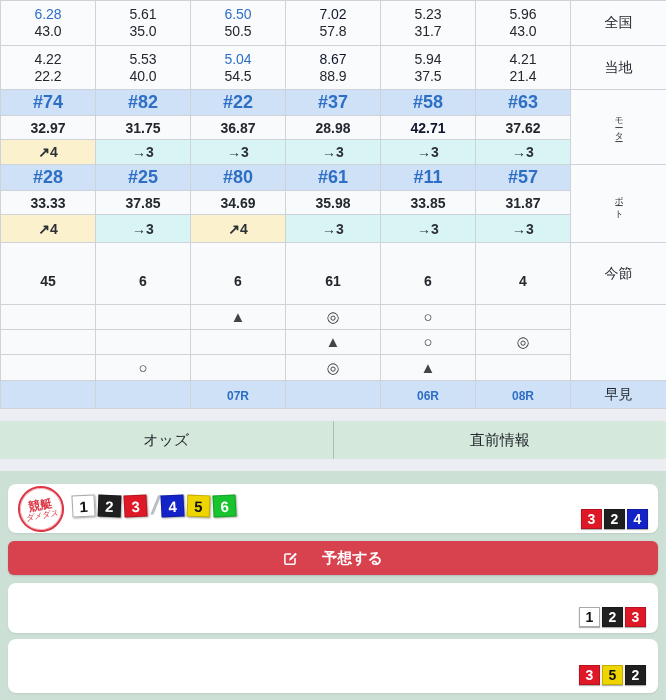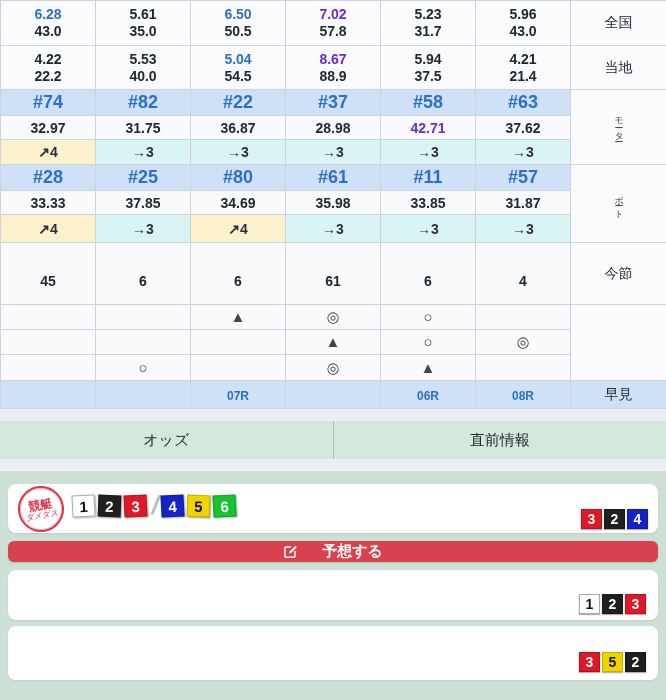--- a/index.html
+++ b/index.html
@@ -14,24 +14,24 @@
   table.stats td {
     border: 1px solid #ced3da; text-align: center; vertical-align: middle;
     font-size: 14px; color: #23282e; overflow: hidden;
   }
   col.dcol { width: 95px; }
   col.lcol { width: 96px; }
   tr.h45 { height: 45px; } tr.h44 { height: 44px; }
   tr.h26 { height: 26px; } tr.h24 { height: 24px; padding-left: 42px; }
   tr.h25 { height: 25px; } tr.h28 { height: 28px; }
   tr.h62 { height: 62px; }
-  .a, .b { display: block; font-weight: bold; font-size: 14px; line-height: 17px; }
+  .a, .b { display: block; font-weight: normal; font-size: 14px; line-height: 17px; }
   .num { font-weight: bold; font-size: 14px; }
   .c-blue { color: #2e6fc6; }
-  .c-red  { color: #6d28d9; }
+  .c-red  { color: #0f172a; }
   td.no-cell { background: #cfe1f7; }
   .no-txt { color: #2e6fc6; font-weight: bold; font-size: 18px; }
   td.c-up   { background: #fbf1cd; }
   td.c-flat { background: #d9f4f4; }
   .trend-txt { font-weight: bold; font-size: 14px; color: #2b3036; }
   td.rate-cell, td.mark-cell, td.series-cell { background: #f8fafb; }
   td.series-cell { vertical-align: top; padding-top: 14px; }
   td.lbl { background: #fafbfd; font-size: 15px; color: #2b3036; }
   .vtext { writing-mode: vertical-rl; text-orientation: mixed; display: inline-block;
            font-size: 9px; letter-spacing: 2px; color: #333; line-height: 1; }
@@ -70,21 +70,21 @@
   .badges { position: absolute; right: 10px; bottom: 4px; display: flex; }
   .mbox { width: 21px; height: 20px; margin-left: 2px; display: inline-flex;
           align-items: center; justify-content: center; font-size: 14px; font-weight: bold;
           border: 1px solid rgba(0,0,0,0.18); box-shadow: 0 1px 1px rgba(0,0,0,0.3); }
   .boat-1 { background: #ffffff; color: #111; border-color: #a9a9a9; }
   .boat-2 { background: #1f1f1f; color: #fff; }
   .boat-3 { background: #de1827; color: #fff; }
   .boat-4 { background: #1423c8; color: #fff; }
   .boat-5 { background: #eed500; color: #111; }
   .boat-6 { background: #17c42e; color: #fff; }
-  .predict-btn { width: 650px; height: 21px; margin-top: 8px; border: none; border-radius: 6px;
+  .predict-btn { width: 650px; height: 34px; margin-top: 8px; border: none; border-radius: 6px;
                  background: #d8414e; color: #ffffff; font-size: 15px; font-weight: bold;
                  display: flex; align-items: center; justify-content: center; gap: 24px;
                  cursor: pointer; font-family: "Liberation Sans", sans-serif;
                  box-shadow: 0 1px 2px rgba(0,0,0,0.15); }
 </style>
 </head>
 <body>
 
 <table class="stats">
   <colgroup>

